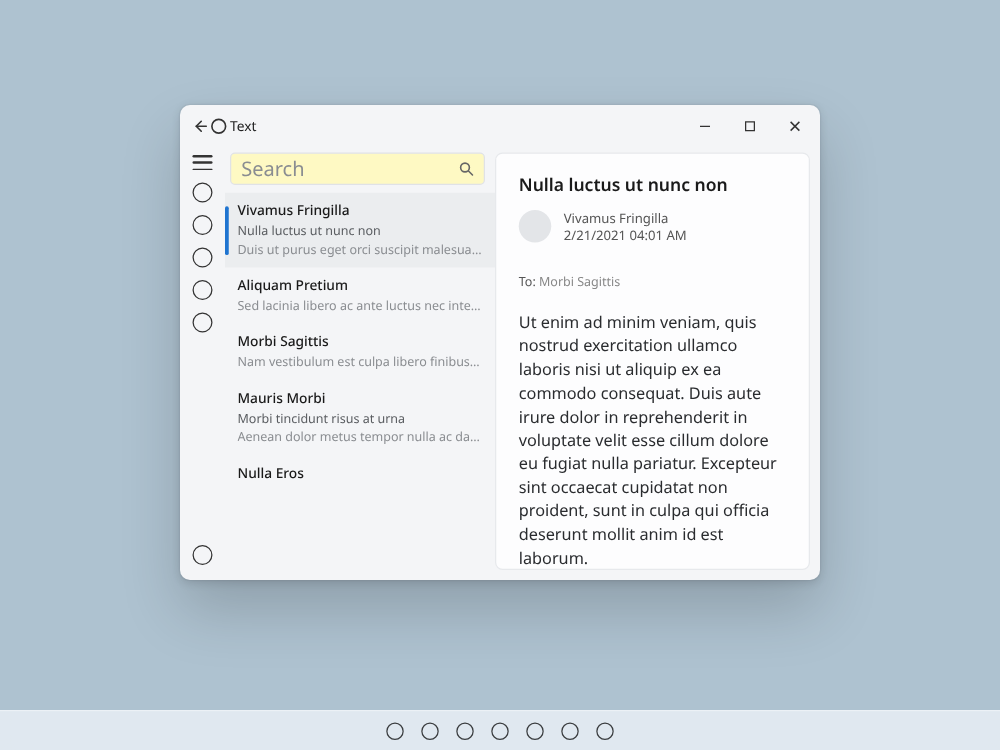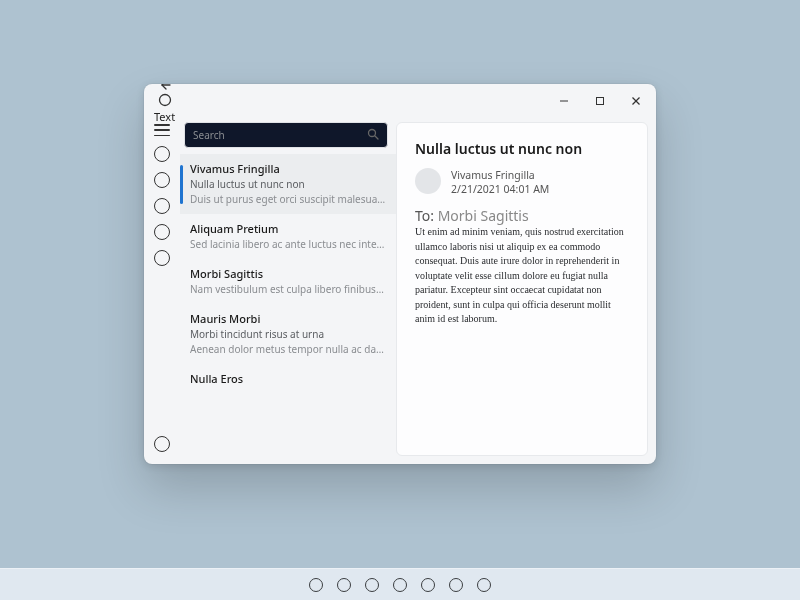--- a/index.html
+++ b/index.html
@@ -24,21 +24,21 @@
   }
 
   
   .titlebar {
     height: 34px;
     display: flex; align-items: center;
     padding: 0 2px 0 10px;
     flex: 0 0 auto;
   }
   .titlebar .left {
-    display: flex; align-items: center; gap: 2px; flex-direction: column;
+    display: flex; align-items: center; gap: 2px;
   }
   .back-arrow svg { width: 12px; height: 12px; display:block; }
   .title-icon svg { width: 14px; height: 14px; display:block; }
   .title-text { font-size: 11px; color: #222; }
   .titlebar .spacer { flex: 1; }
   .win-controls { display: flex; }
   .win-btn {
     width: 36px; height: 28px;
     display:flex; align-items:center; justify-content:center;
     cursor: pointer;
@@ -70,26 +70,26 @@
 
   
   .listcol {
     width: 216px;
     display:flex; flex-direction:column;
     min-height: 0;
   }
   .search {
     margin: 4px 8px 6px 4px;
     height: 26px;
-    background: #0f172a;
+    background: #fef9c3;
     border: 1px solid #e0e2e6;
     border-radius: 4px;
     display:flex; align-items:center;
     padding: 0 8px;
-    font-size: 10px;
+    font-size: 16px;
     color: #8a8d91;
     justify-content: space-between;
   }
   .search svg { width:12px; height:12px; }
 
   .list {
     flex:1; overflow-y: auto;
     min-height: 0;
   }
   .list::-webkit-scrollbar { width:0; }
@@ -125,26 +125,26 @@
     overflow: hidden;
   }
   .r-title { font-size: 14px; font-weight:600; color:#1a1a1a; margin-bottom:10px; }
   .r-header { display:flex; gap:10px; align-items:flex-start; margin-bottom:8px; }
   .avatar {
     width:26px; height:26px; border-radius:50%;
     background:#e3e5e8;
     flex:0 0 auto;
   }
   .r-meta { font-size:10.5px; color:#555; line-height:1.35; }
-  .r-to { font-size:14px; margin-top:2px; }
+  .r-to { font-size:10px; margin-top:14px; }
   .r-to .lbl { color:#555; }
   .r-to .val { color:#888; }
   .r-body {
-    font-size:10px; color:#2a2c2f; line-height:1.45;
-    font-family:Liberation Serif, serif;
+    font-size:13px; color:#2a2c2f; line-height:1.45;
+    margin-top:16px;
   }
 
   
   .taskbar {
     position:absolute; left:0; right:0; bottom:0; height:32px;
     background: rgba(228,236,242,0.92);
     backdrop-filter: blur(6px);
     display:flex; align-items:center; justify-content:center;
     gap:14px;
     border-top: 1px solid rgba(255,255,255,0.4);

